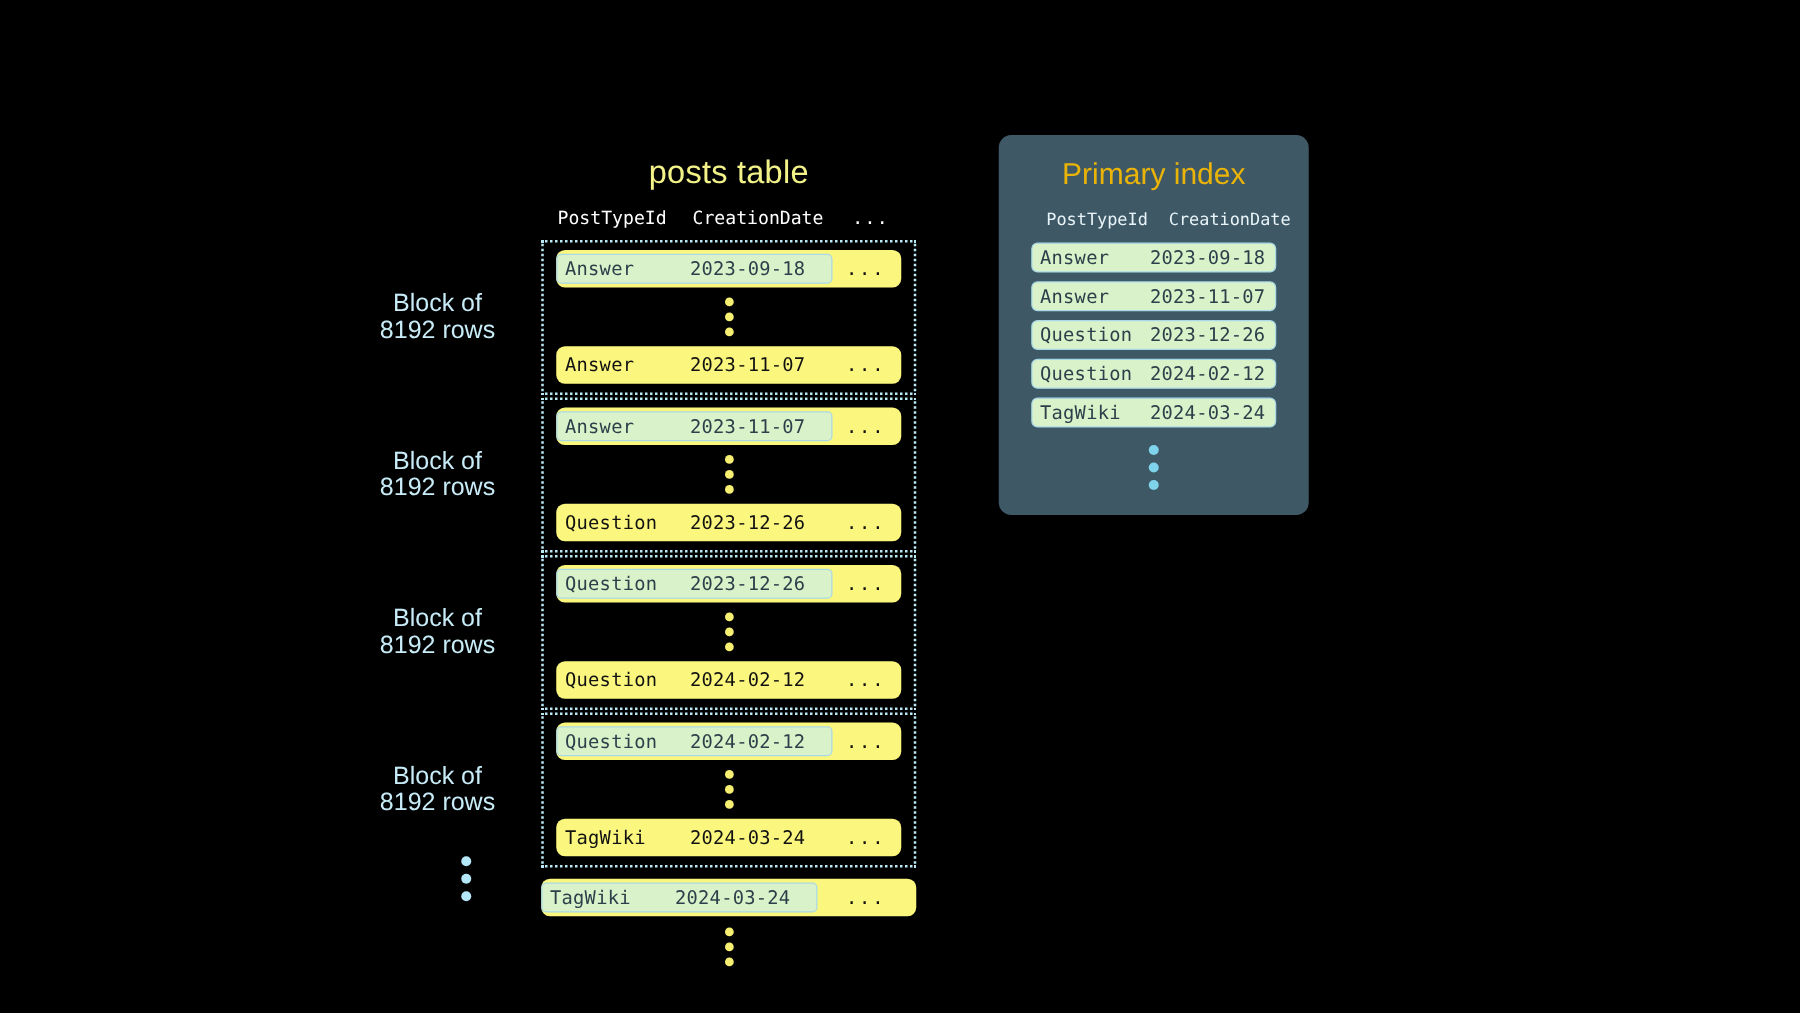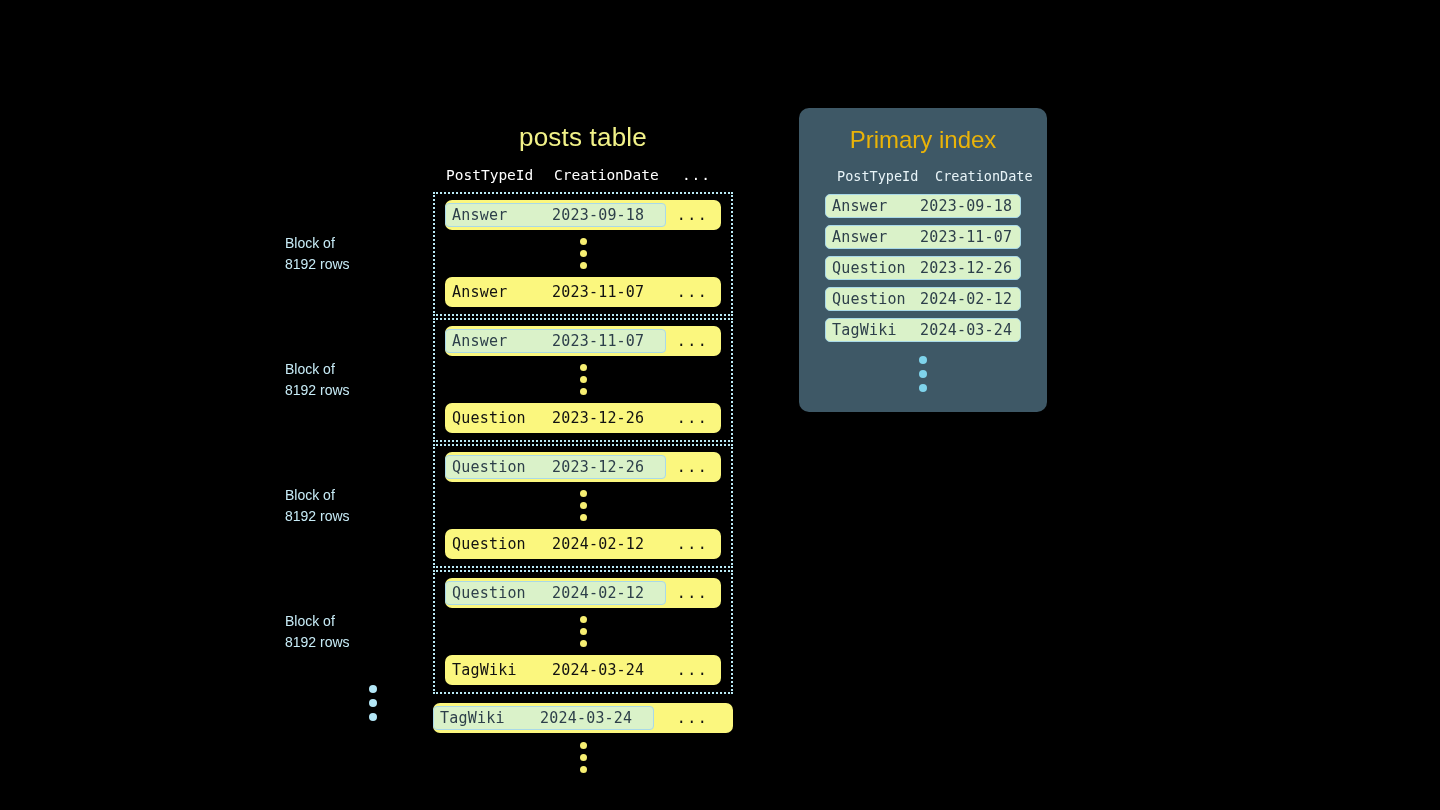--- a/index.html
+++ b/index.html
@@ -59,23 +59,23 @@
   }
   .block + .block { margin-top: 2px; }
 
   .block-label {
     position: absolute;
     right: 100%;
     top: 50%;
     transform: translateY(-50%);
     margin-right: 20px;
     width: 130px;
-    text-align: left;
+    text-align: center;
     color: #c8ecf7;
-    font-size: 14px;
+    font-size: 20px;
     line-height: 21px;
     white-space: pre-line;
   }
 
   
   .row {
     height: 30px;
     border-radius: 7px;
     background: #fbf77e;
     display: flex;

